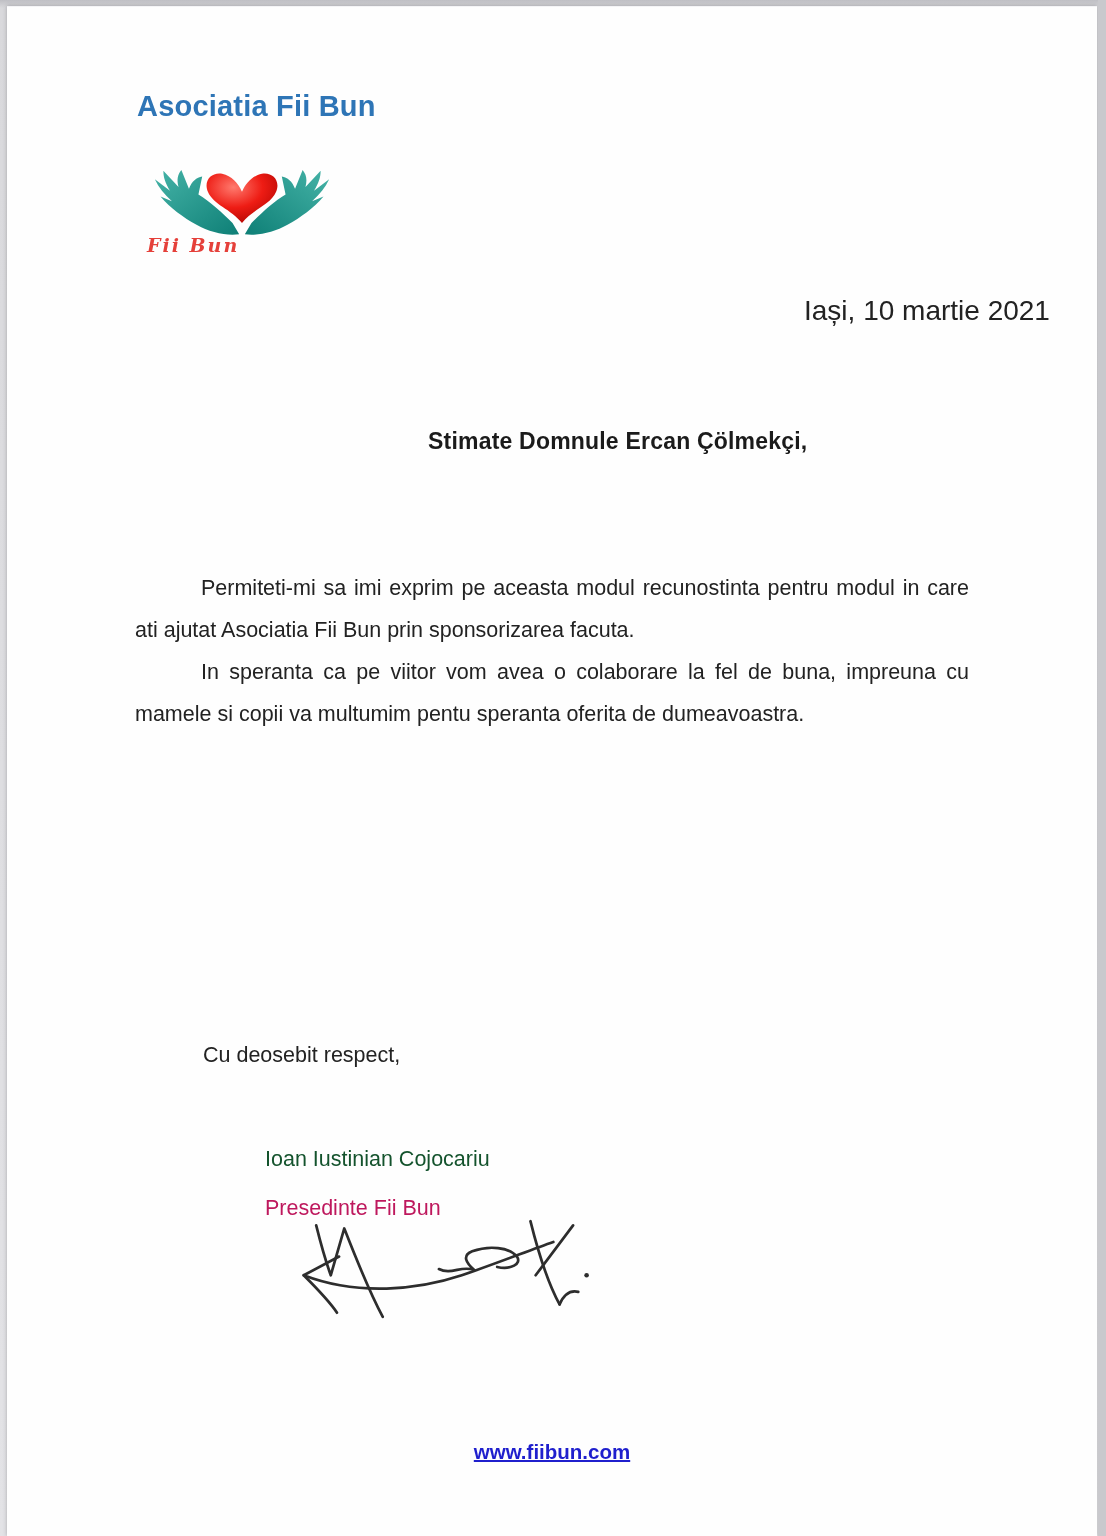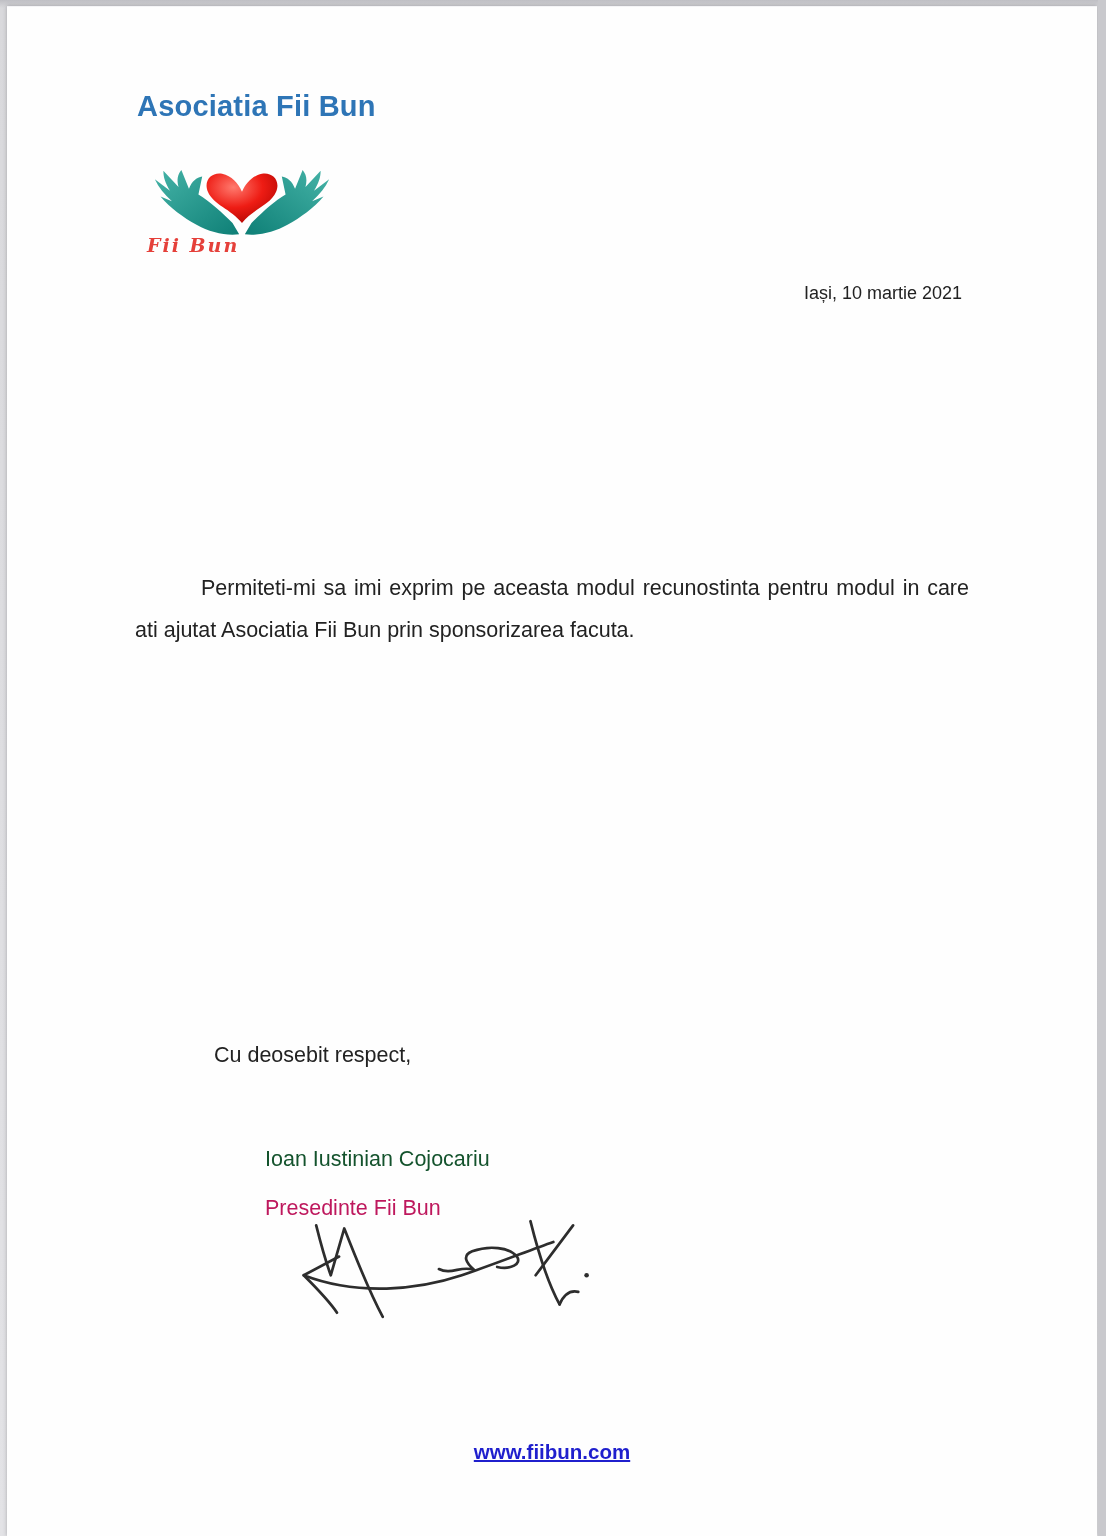--- a/index.html
+++ b/index.html
@@ -19,31 +19,31 @@
     position:absolute;left:130px;top:84px;
     font-size:29px;font-weight:bold;color:#2e75b6;letter-spacing:.2px;
   }
   .logo{position:absolute;left:140px;top:162px;width:190px;height:96px;}
   .logo svg{display:block;width:190px;height:72px;}
   .logo-text{
     margin-top:-6px;text-align:left;color:#e5403a;
     font-family:"DejaVu Serif","Liberation Serif",serif;
     font-style:italic;font-weight:bold;font-size:19px;letter-spacing:2px;
   }
-  .dateline{position:absolute;left:797px;top:277px;font-size:18px;color:#222;}
+  .dateline{position:absolute;left:797px;top:289px;font-size:28px;color:#222;}
   .salutation{
     position:absolute;left:421px;top:422px;
     font-size:23px;font-weight:bold;color:#1b1b1b;letter-spacing:.2px;
   }
   .body-text{
     position:absolute;left:128px;top:561px;width:834px;
     font-size:21.5px;color:#222;line-height:42px;text-align:justify;
   }
   .body-text p{margin:0;text-indent:66px;}
-  .closing{position:absolute;left:196px;top:1037px;font-size:21.5px;color:#222;margin-left:11px;}
+  .closing{position:absolute;left:196px;top:1037px;font-size:21.5px;color:#222;}
   .signer-name{position:absolute;left:258px;top:1141px;font-size:21.5px;color:#14532d;}
   .signer-title{position:absolute;left:258px;top:1190px;font-size:21.5px;color:#be185d;}
   .signature{position:absolute;left:278px;top:1204px;width:312px;height:116px;}
   .footer-link-wrap{position:absolute;left:0;top:1434px;width:1090px;text-align:center;}
   .footer-link{
     font-size:20.5px;font-weight:bold;color:#1f1fcd;
     text-decoration:underline;text-decoration-thickness:2px;
   }
 </style>
 </head>
@@ -78,23 +78,25 @@
           </g>
 
           <path fill="url(#heartGrad)" d="M100,58 C88,43 70,39 64,25 C59,13 68,4 79,6 C89,8 96,16 100,25 C104,16 111,8 121,6 C132,4 141,13 136,25 C130,39 112,43 100,58 Z"></path>
         </svg>
       </span>
       <div class="logo-text">Fii Bun</div>
     </div>
 
     <div class="dateline">Iași, 10 martie 2021</div>
 
+    <div class="salutation">Stimate Domnule Ercan Çölmekçi,</div>
 
     <div class="body-text">
       <p>Permiteti-mi sa imi exprim pe aceasta modul recunostinta pentru modul in care ati ajutat Asociatia Fii Bun prin sponsorizarea facuta.</p>
+      <p>In speranta ca pe viitor vom avea o colaborare la fel de buna, impreuna cu mamele si copii va multumim pentu speranta oferita de dumeavoastra.</p>
     </div>
 
     <div class="closing">Cu deosebit respect,</div>
 
     <div class="signer-name">Ioan Iustinian Cojocariu</div>
     <div class="signer-title">Presedinte Fii Bun</div>
 
     <div class="signature">
       <span>
         <svg viewBox="0 0 300 110" width="312" height="116">

